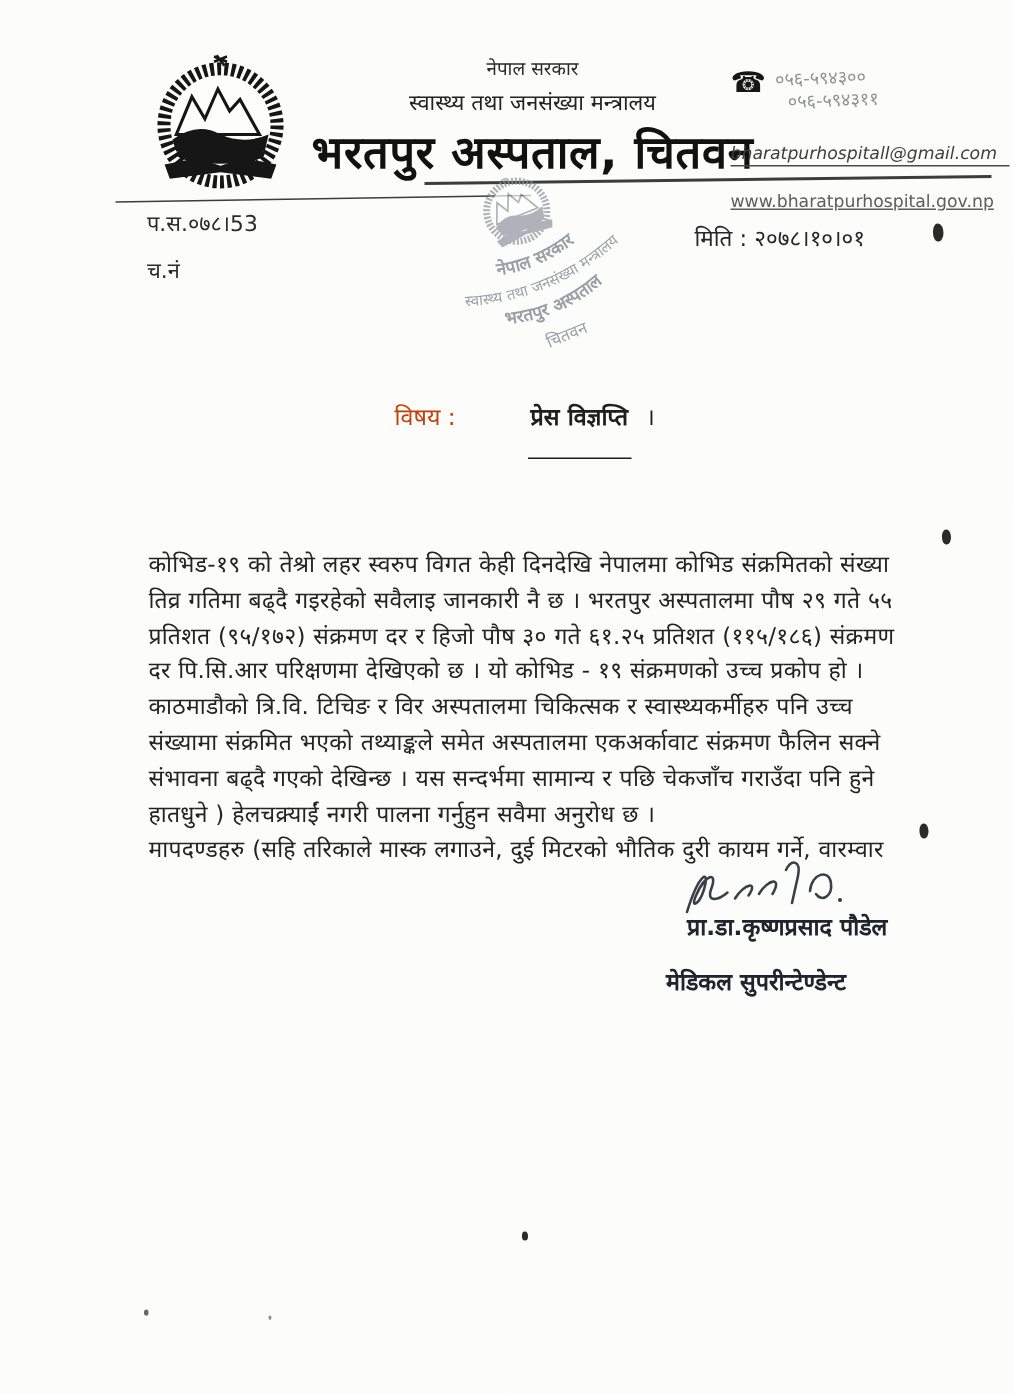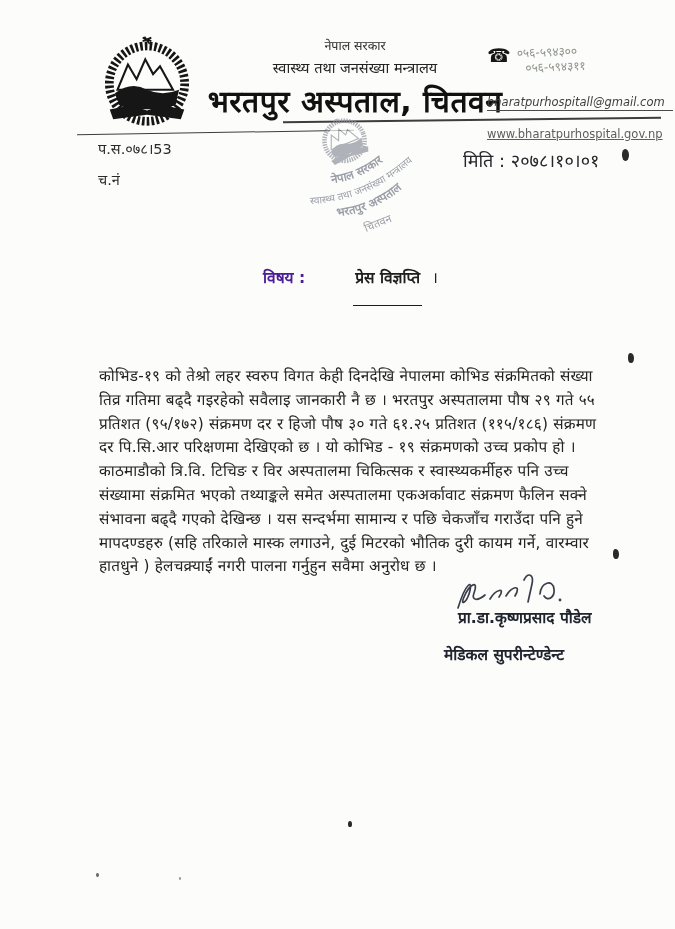--- a/index.html
+++ b/index.html
@@ -26,29 +26,29 @@
          padding-bottom:1px;margin-top:20px;text-decoration:none;font-style:italic;}
   .website{display:block;color:#5d5d5d;margin-top:16px;text-decoration:underline;}
 
   .rule{height:0;border-top:2px solid #3d3d3d;}
   .rule-right{left:283px;top:119px;width:378px;transform:rotate(-0.7deg);}
   .rule-left{left:77px;top:132px;width:277px;border-top-width:1.6px;transform:rotate(-0.9deg);}
 
   
   .ref{left:98px;top:138px;font-size:14.5px;color:#2b2b2b;}
   .chalani{left:98px;top:169px;font-size:14.5px;color:#2b2b2b;}
-  .date{left:463px;top:148px;font-size:18px;color:#26262c;}
+  .date{left:463px;top:148px;font-size:15px;color:#26262c;}
 
   
   .stamp{left:270px;top:114px;width:184px;height:140px;transform:rotate(-22deg);opacity:.82;}
   .stamp text{fill:#868b96;font-family:"DejaVu Sans","Liberation Sans",sans-serif;}
 
   
   .subject{left:263px;top:266px;font-size:15.5px;display:flex;align-items:baseline;}
-  .subject .label{color:#4c1d95;font-weight:bold;}
+  .subject .label{color:#c2410c;}
   .subject .value{margin-left:48px;font-weight:700;border-bottom:1.6px solid #1d1d1d;padding:0 2px 17px;}
   .subject .term{margin-left:10px;}
 
   
   .body-text{left:99px;top:341px;width:516px;margin-top:24px;}
   .body-text .line{
     white-space:nowrap;overflow:hidden;height:23.8px;line-height:23.8px;
     font-size:15.3px;color:#232323;font-weight:500;letter-spacing:.2px;
   }
 
@@ -143,22 +143,22 @@
   </div>
 
   <div class="abs body-text">
     <div class="line">कोभिड-१९ को तेश्रो लहर स्वरुप विगत केही दिनदेखि नेपालमा कोभिड संक्रमितको संख्या</div>
     <div class="line">तिव्र गतिमा बढ्दै गइरहेको सवैलाइ जानकारी नै छ । भरतपुर अस्पतालमा पौष २९ गते ५५</div>
     <div class="line">प्रतिशत (९५/१७२) संक्रमण दर र हिजो पौष ३० गते ६१.२५ प्रतिशत (११५/१८६) संक्रमण</div>
     <div class="line">दर पि.सि.आर परिक्षणमा देखिएको छ । यो कोभिड - १९ संक्रमणको उच्च प्रकोप हो ।</div>
     <div class="line">काठमाडौको त्रि.वि. टिचिङ र विर अस्पतालमा चिकित्सक र स्वास्थ्यकर्मीहरु पनि उच्च</div>
     <div class="line">संख्यामा संक्रमित भएको तथ्याङ्कले समेत अस्पतालमा एकअर्कावाट संक्रमण फैलिन सक्ने</div>
     <div class="line">संभावना बढ्दै गएको देखिन्छ ।  यस सन्दर्भमा सामान्य र पछि चेकजाँच गराउँदा पनि हुने</div>
+    <div class="line">हातधुने ) हेलचक्र्याईं नगरी पालना गर्नुहुन सवैमा अनुरोध छ ।</div>
     <div class="line">मापदण्डहरु (सहि तरिकाले मास्क लगाउने, दुई मिटरको भौतिक दुरी कायम गर्ने, वारम्वार</div>
-    <div class="line">हातधुने ) हेलचक्र्याईं नगरी पालना गर्नुहुन सवैमा अनुरोध छ ।</div>
   </div>
 
   <svg class="abs sig-graphic" width="120" height="44" viewBox="0 0 120 44">
     <g fill="none" stroke="#252a36" stroke-width="1.7" stroke-linecap="round" opacity=".9">
       <path d="M6,38 C14,12 22,8 17,24 C14,33 8,36 12,27 C18,13 27,10 22,23 C19,31 26,31 33,25"></path>
       <path d="M38,29 C44,19 54,17 47,27"></path>
       <path d="M54,26 C60,16 70,14 63,26"></path>
       <path d="M72,10 C76,2 82,4 80,14 L76,32"></path>
       <path d="M88,24 C89,12 101,9 102,19 C103,27 96,32 92,26"></path>
       <circle cx="108" cy="30" r="1.4" fill="#252a36" stroke="none"></circle>

